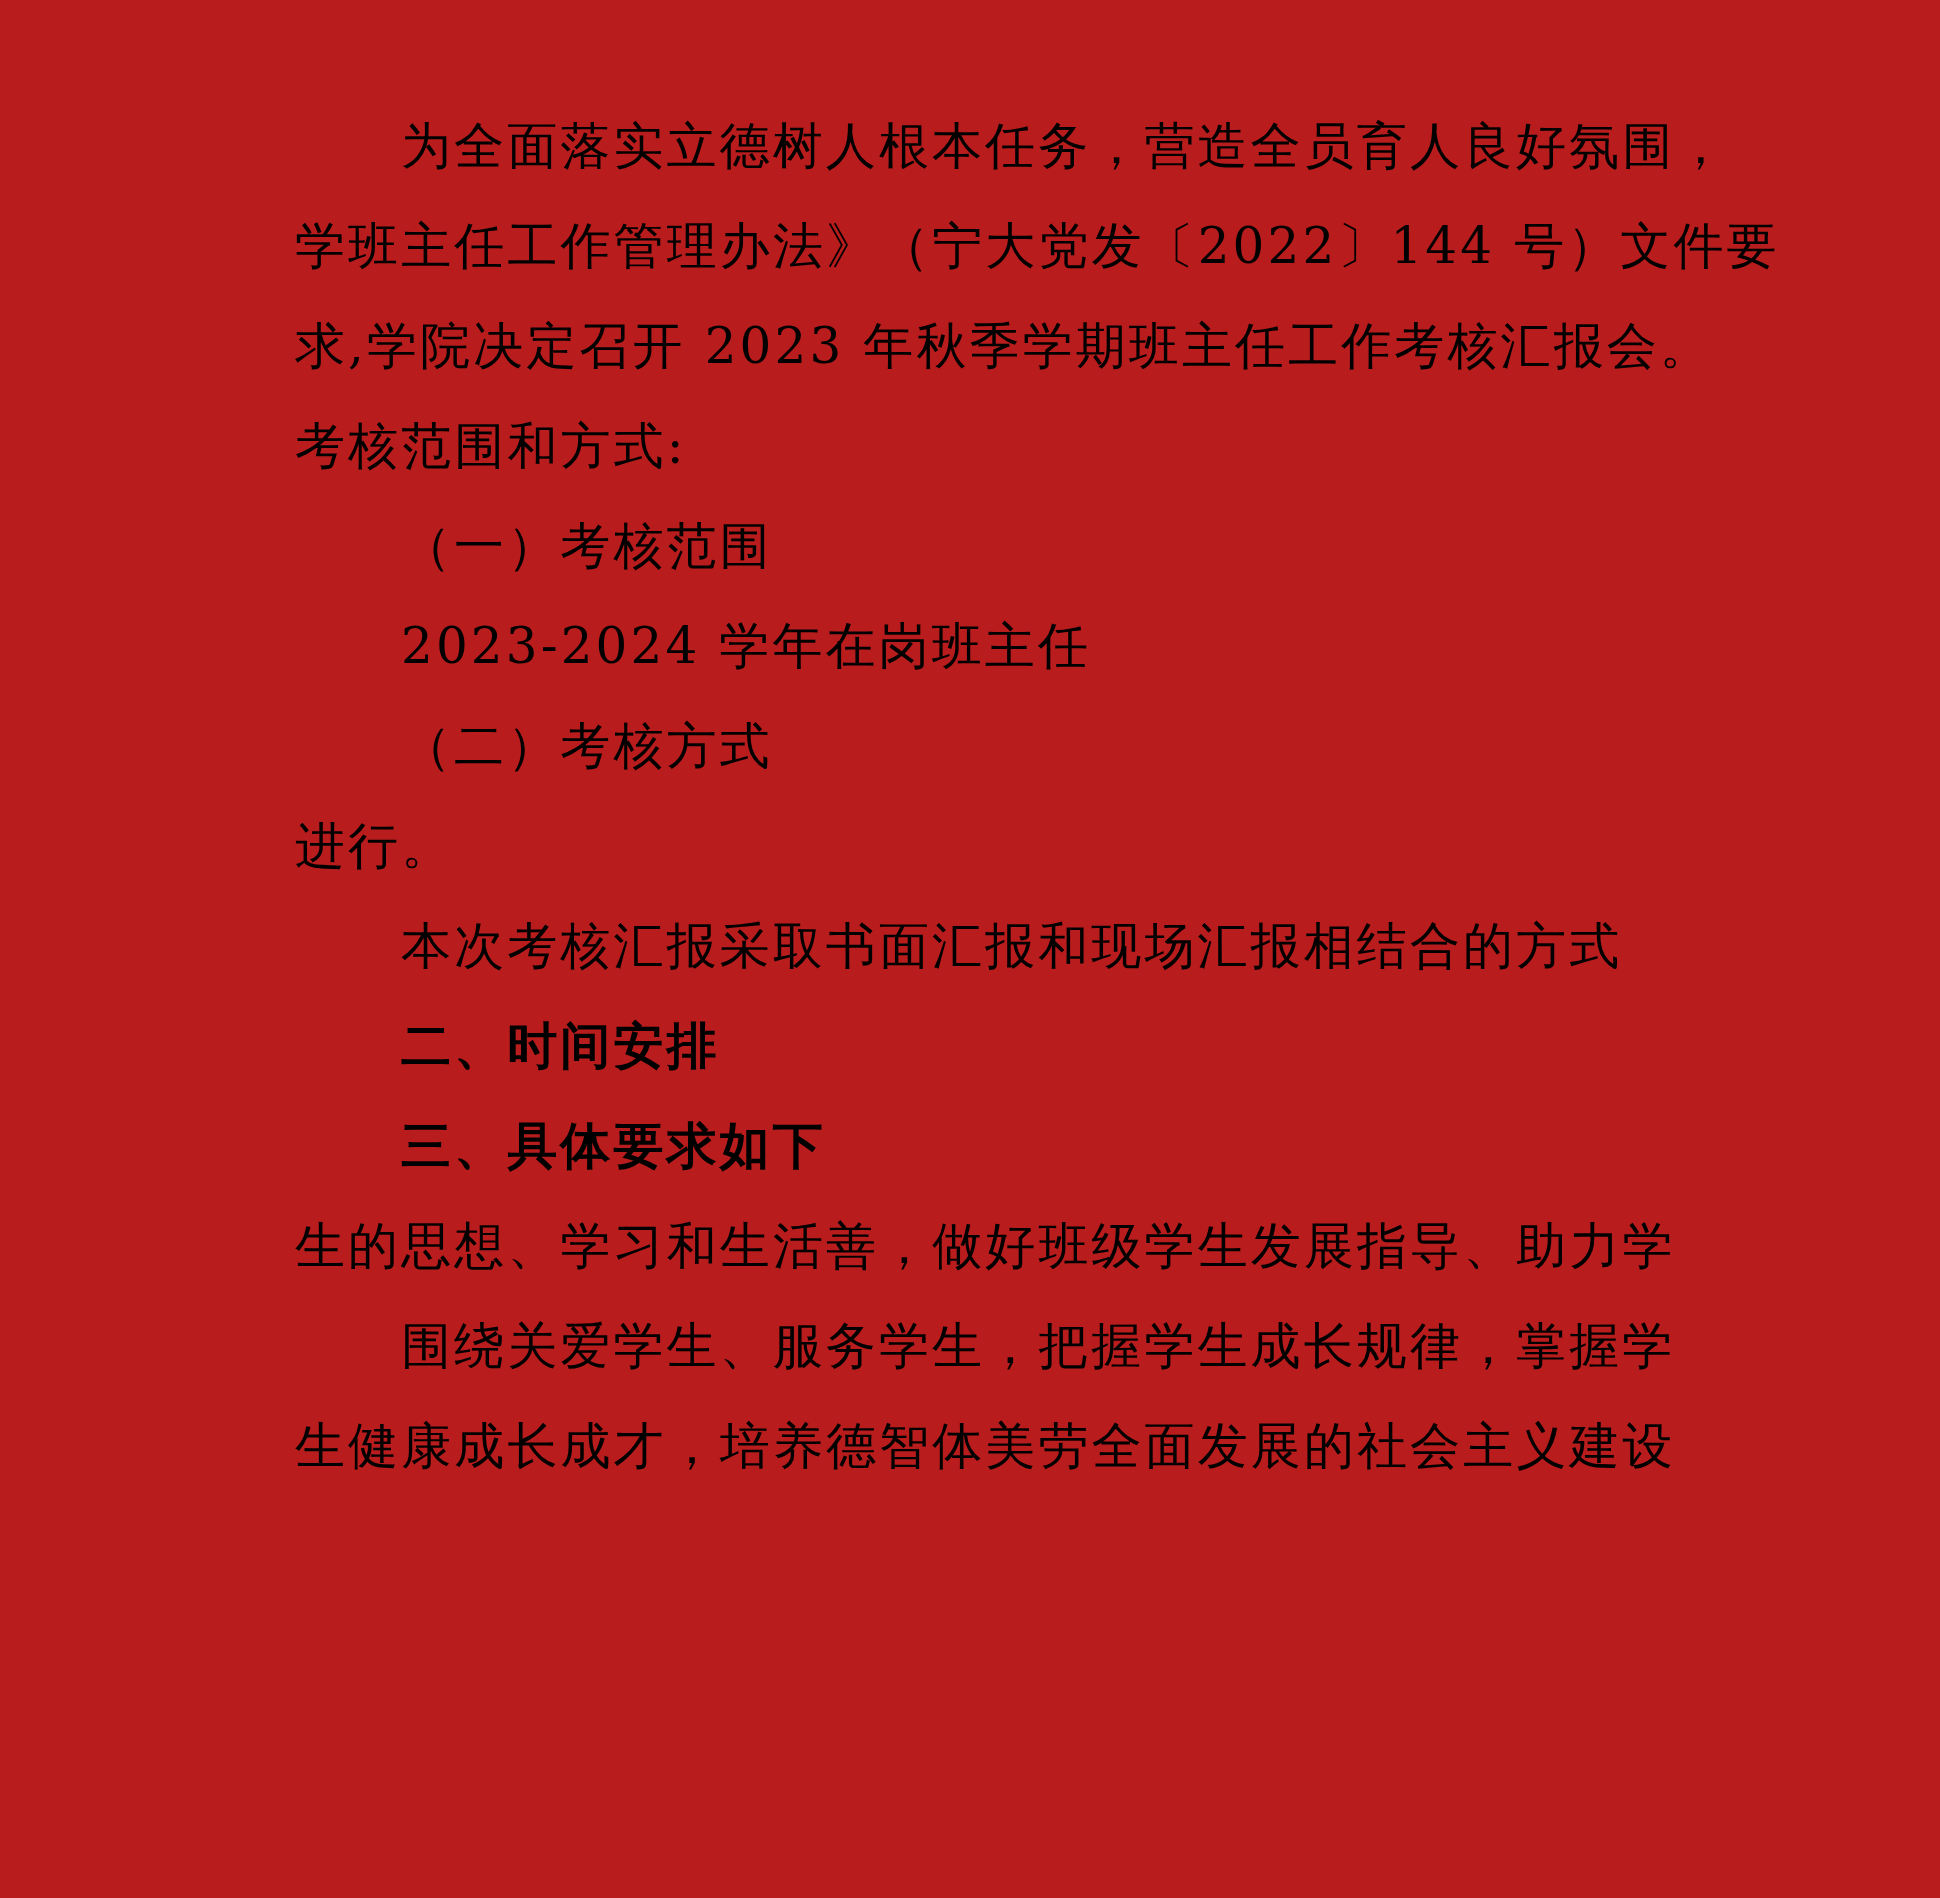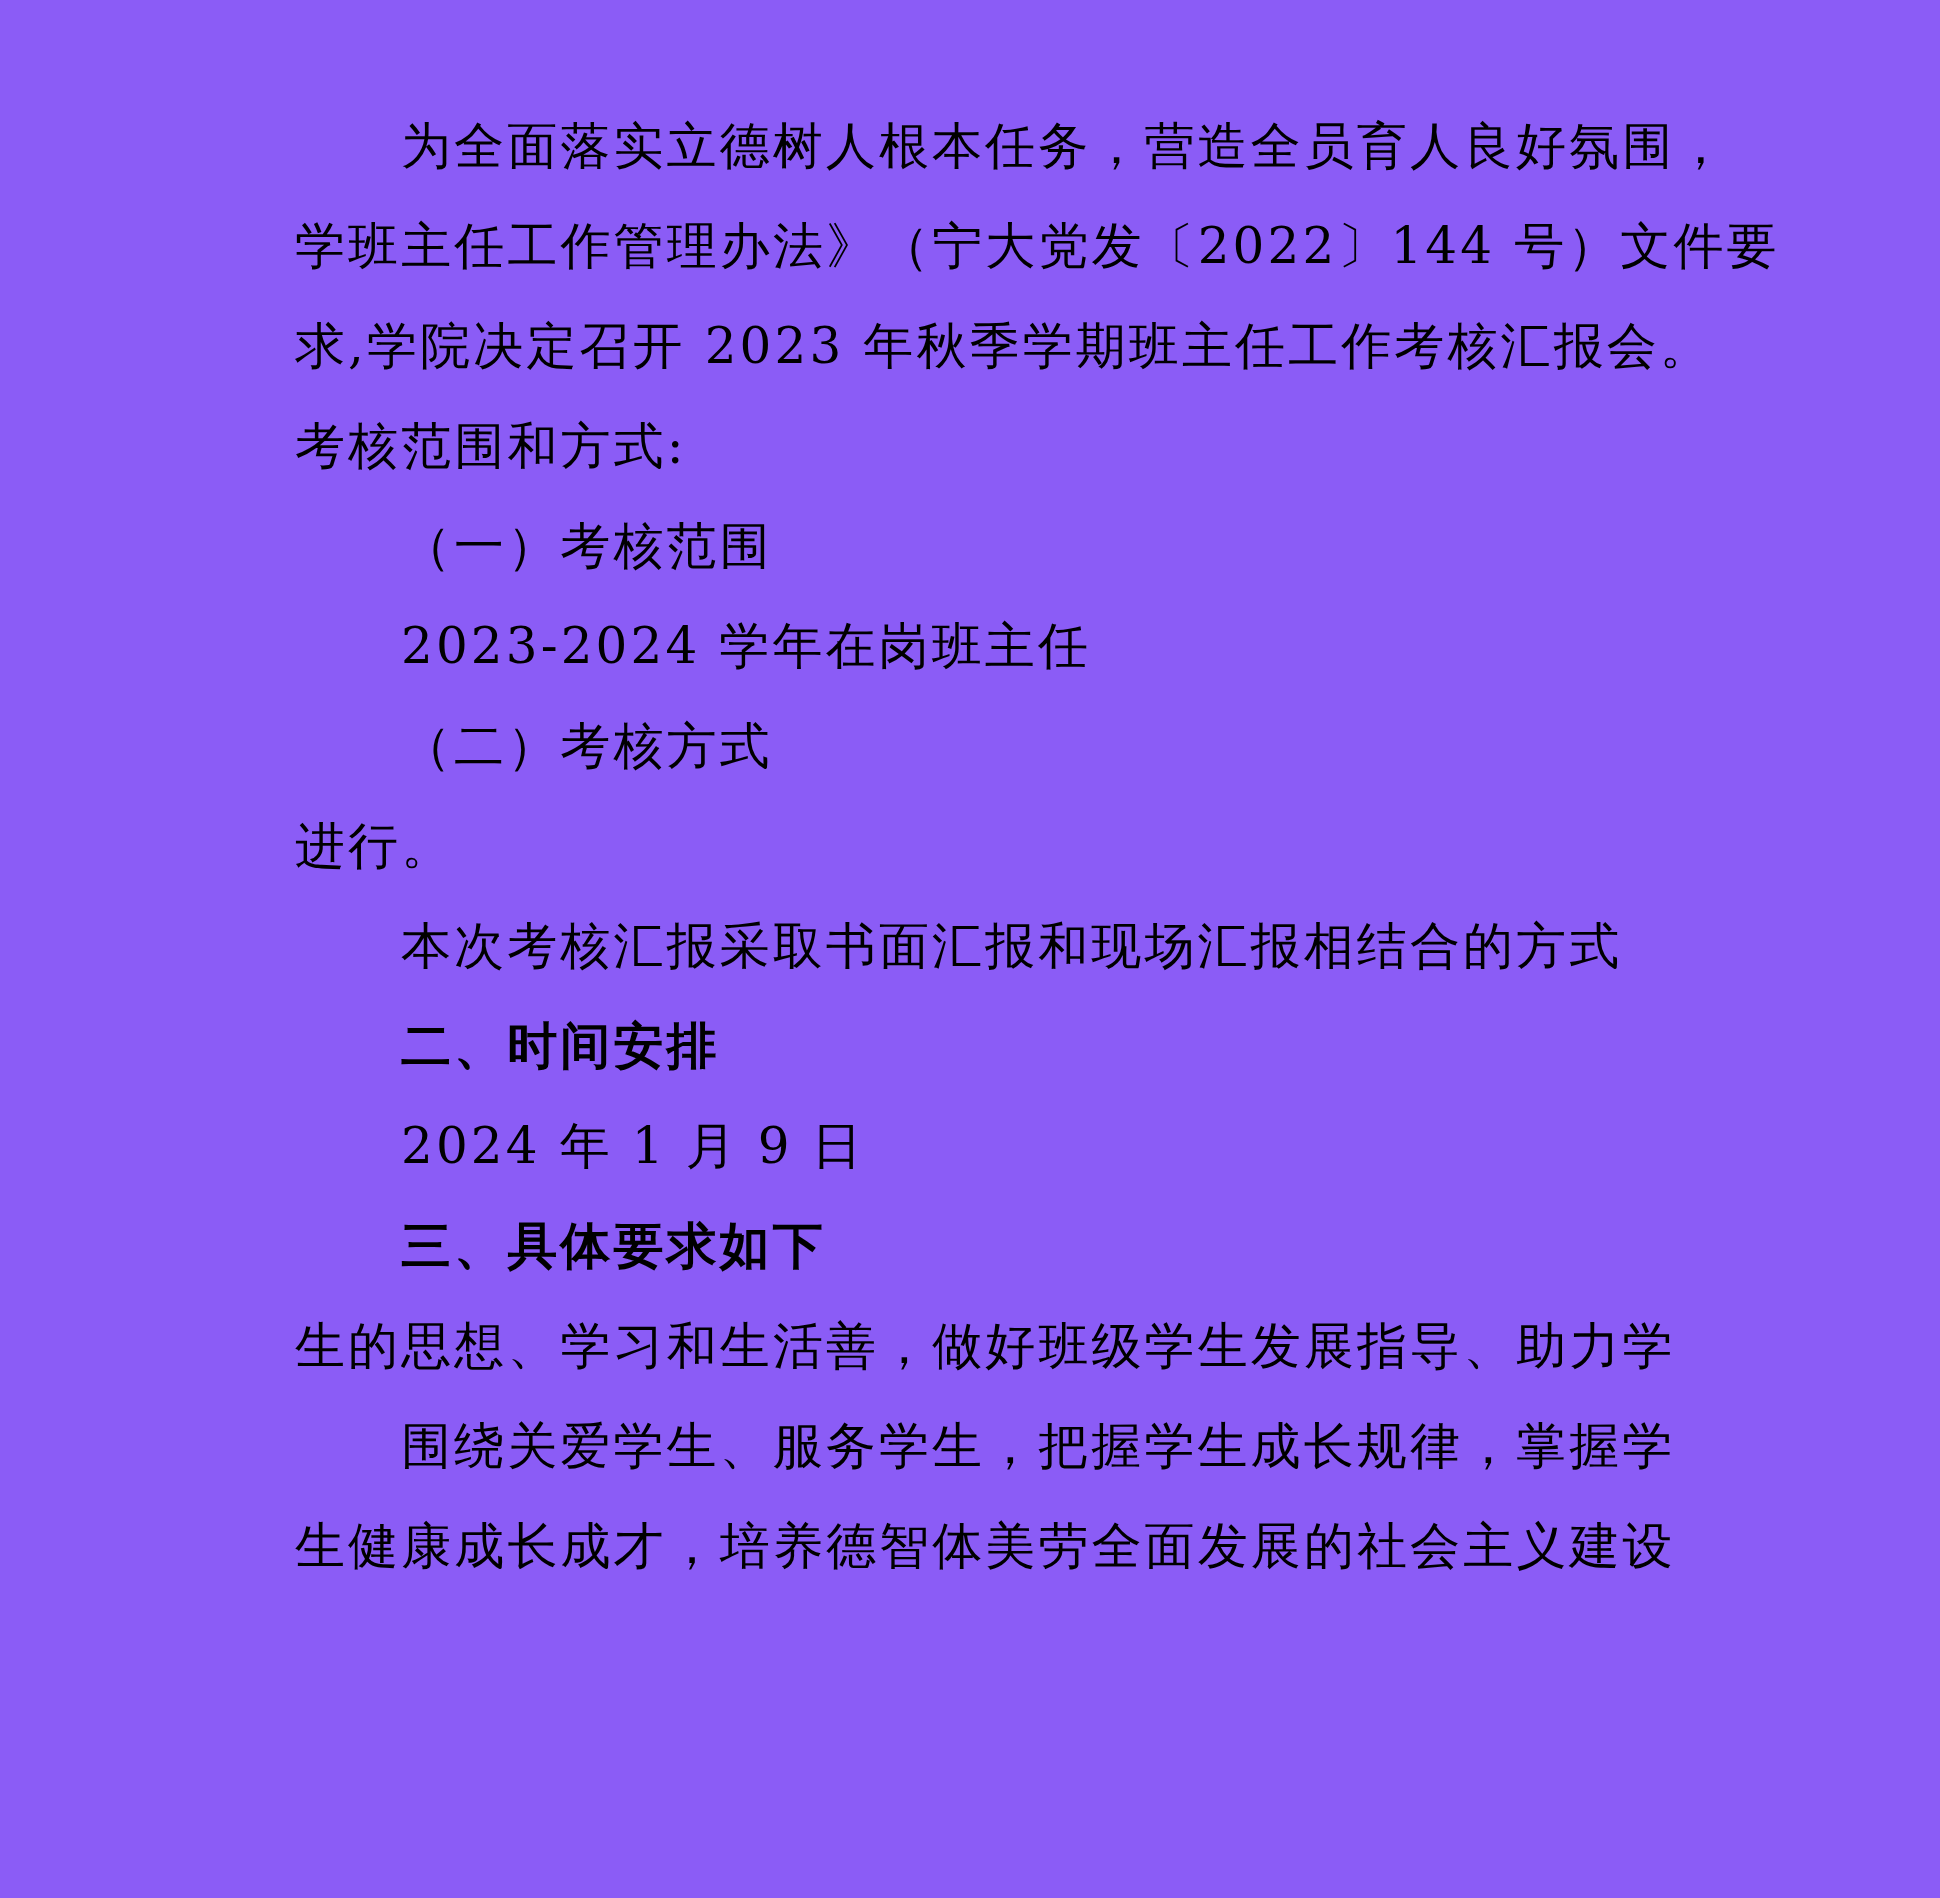--- a/index.html
+++ b/index.html
@@ -3,21 +3,21 @@
 <meta charset="utf-8">
 <style>
   html, body {
     margin: 0;
     padding: 0;
   }
   .page {
     position: relative;
     width: 1941px;
     height: 1898px;
-    background: #8b5cf6;
+    background: #b91c1c;
     box-sizing: border-box;
     padding: 96px 258px 0 295px;
     overflow: hidden;
     color: #000000;
   }
   .line {
     font-family: "DejaVu Serif", "Liberation Serif", serif;
     font-size: 50px;
     height: 100px;
     line-height: 100px;
@@ -43,19 +43,18 @@
   <div class="line indent">为全面落实立德树人根本任务，营造全员育人良好氛围，</div>
   <div class="line">学班主任工作管理办法》（宁大党发〔2022〕144 号）文件要</div>
   <div class="line">求,学院决定召开 2023 年秋季学期班主任工作考核汇报会。</div>
   <div class="line">考核范围和方式:</div>
   <div class="line indent kaiti">（一）考核范围</div>
   <div class="line indent">2023-2024 学年在岗班主任</div>
   <div class="line indent kaiti">（二）考核方式</div>
   <div class="line">进行。</div>
   <div class="line indent">本次考核汇报采取书面汇报和现场汇报相结合的方式</div>
   <div class="line indent heading">二、时间安排</div>
-  <div class="line indent">2024 年 1 月 9 日</div>
   <div class="line indent heading">三、具体要求如下</div>
   <div class="line">生的思想、学习和生活善，做好班级学生发展指导、助力学</div>
   <div class="line indent">围绕关爱学生、服务学生，把握学生成长规律，掌握学</div>
   <div class="line">生健康成长成才，培养德智体美劳全面发展的社会主义建设</div>
 </div>
 
 
 </body></html>

